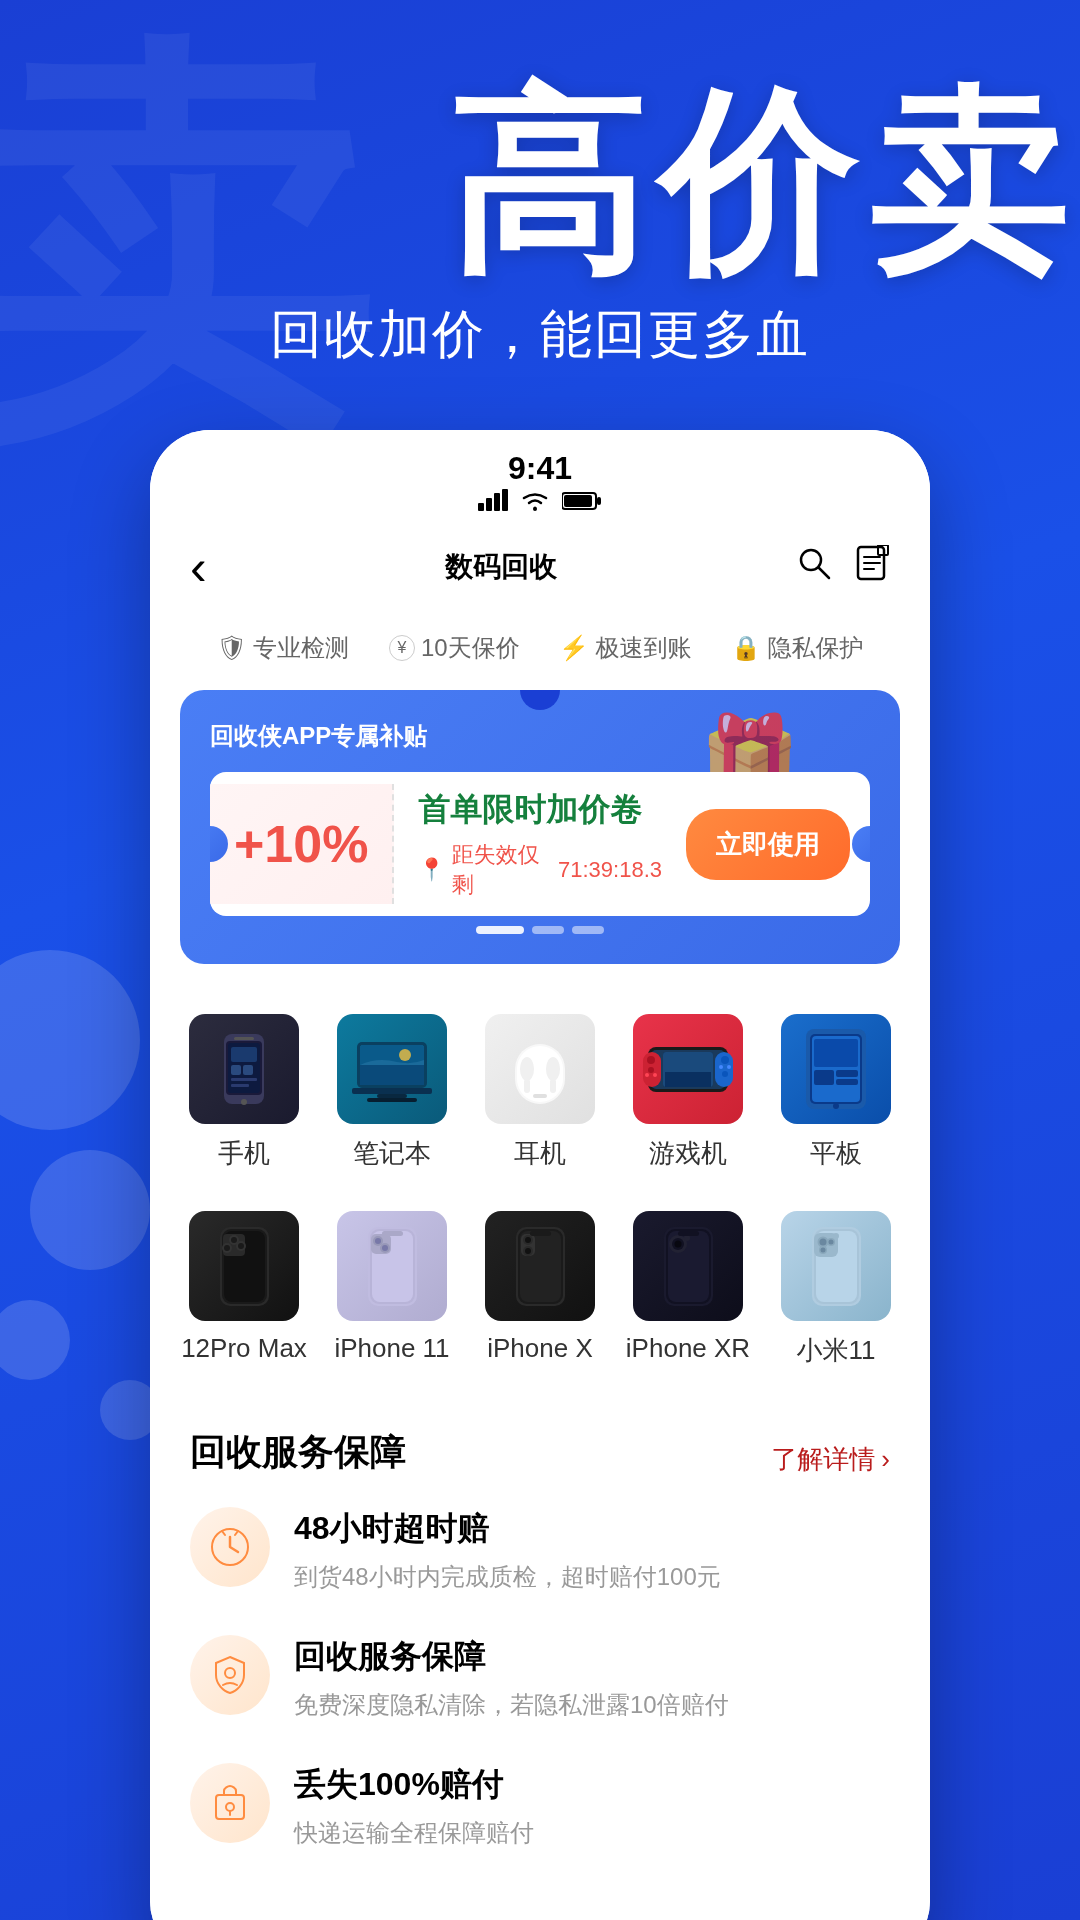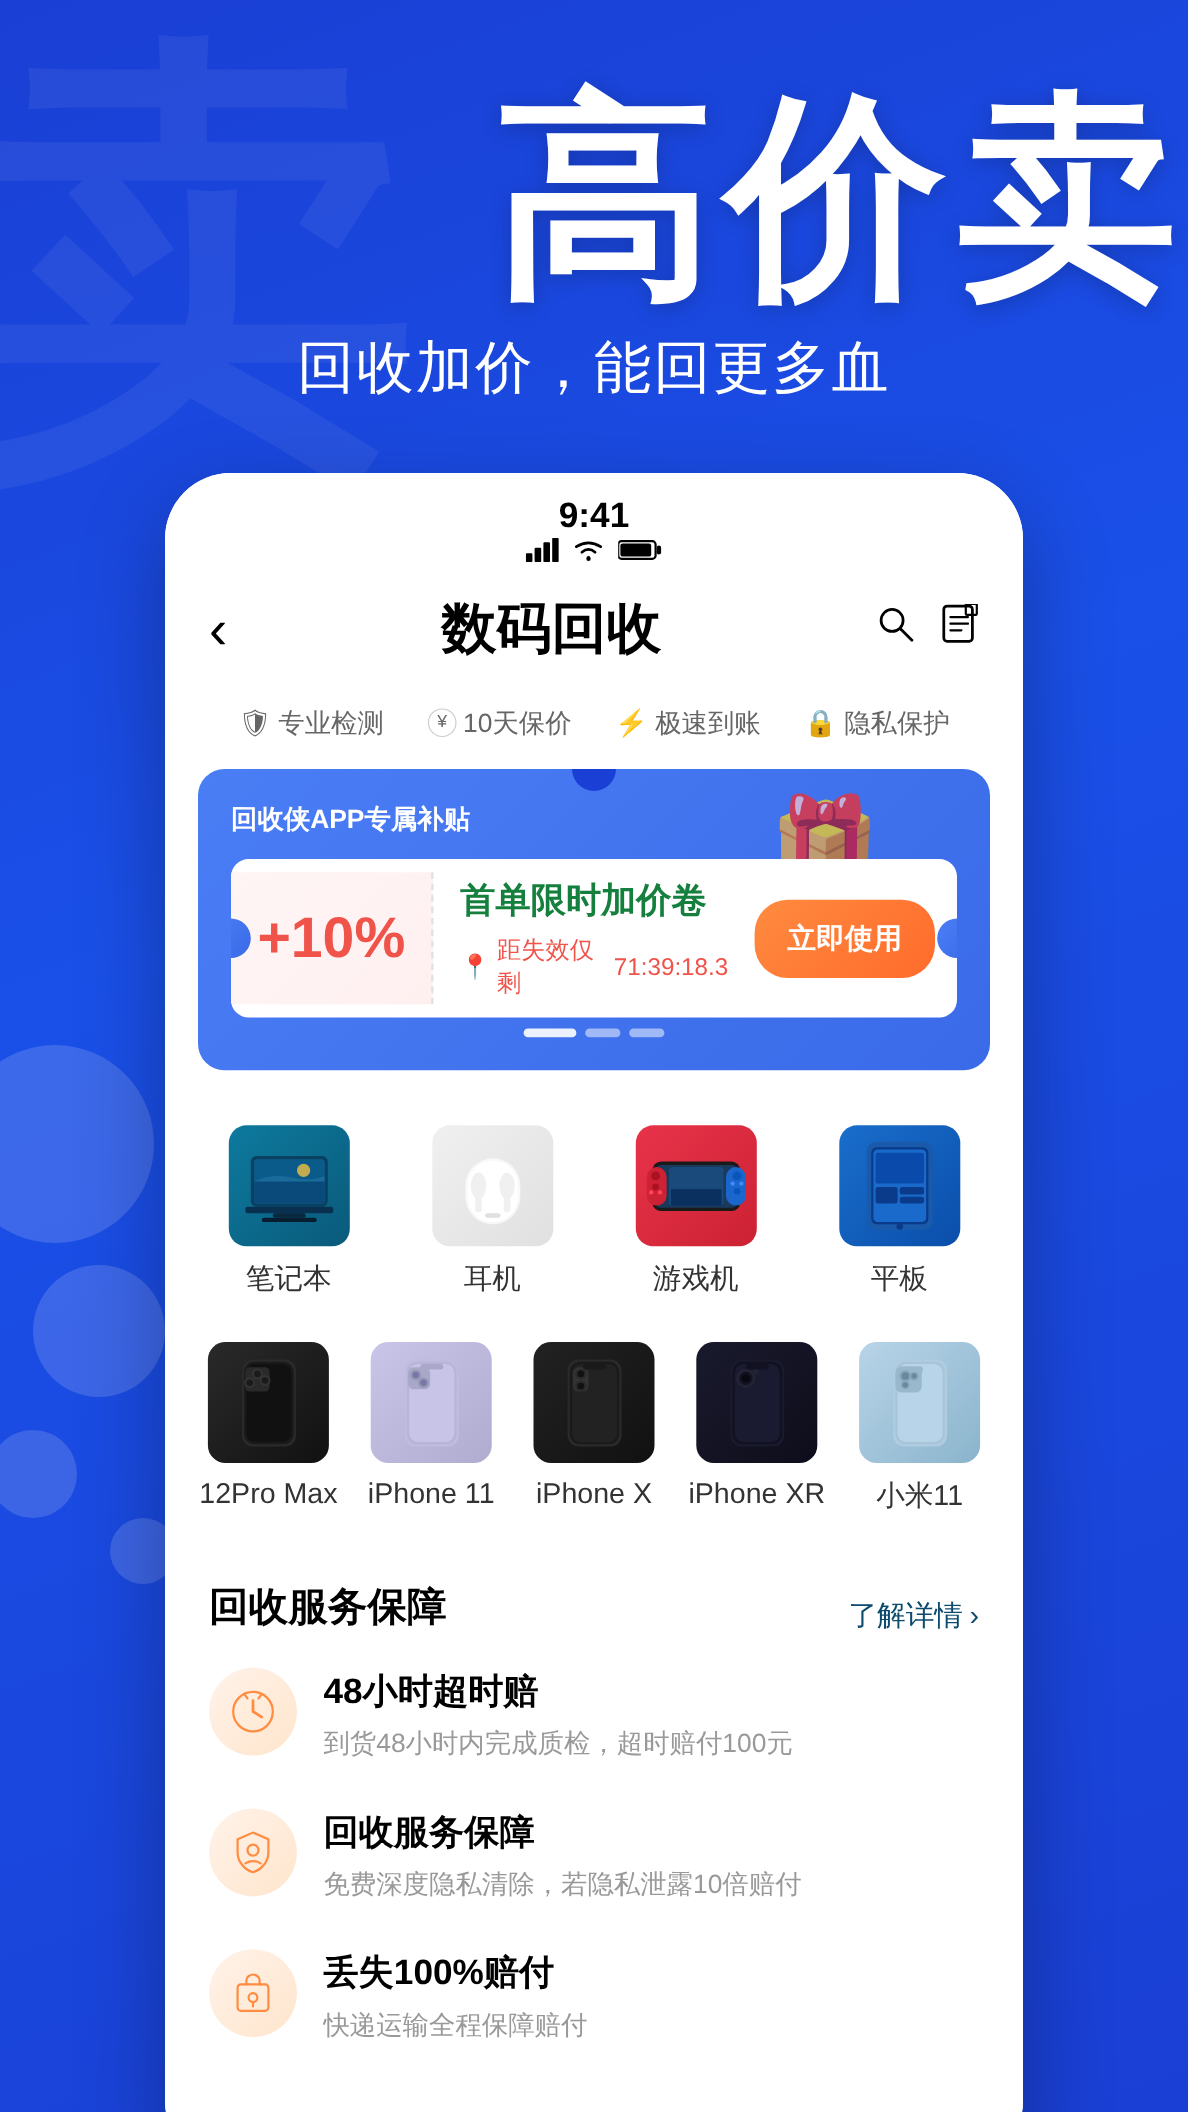--- a/index.html
+++ b/index.html
@@ -117,21 +117,21 @@
       justify-content: space-between;
       padding: 10px 40px 20px;
       background: #fff;
     }
     .nav-back {
       font-size: 36px;
       color: #000;
       cursor: pointer;
     }
     .nav-title {
-      font-size: 50px;
+      font-size: 28px;
       font-weight: 600;
       color: #000;
     }
     .nav-actions {
       display: flex;
       gap: 24px;
     }
     .nav-icon {
       font-size: 36px;
       color: #000;
@@ -273,21 +273,21 @@
       align-items: flex-end;
       margin-bottom: 30px;
     }
     .service-title {
       font-size: 36px;
       font-weight: 700;
       color: #000;
     }
     .service-more {
       font-size: 26px;
-      color: #0c4a6e;
+      color: #b91c1c;
       display: flex;
       align-items: center;
       gap: 6px;
     }
     .service-item {
       display: flex;
       align-items: flex-start;
       gap: 24px;
       margin-bottom: 40px;
     }
@@ -495,20 +495,38 @@
       <div class="coupon-pill active"></div>
       <div class="coupon-pill"></div>
       <div class="coupon-pill"></div>
     </div>
   </div>
 
   <div class="category-section">
 
     <div class="category-row">
 
+      <div class="category-item">
+        <div class="category-img cat-phone">
+          <svg width="70" height="80" viewBox="0 0 70 80">
+            <rect x="15" y="5" width="40" height="70" rx="8" fill="#3a3a5c"></rect>
+            <rect x="17" y="12" width="36" height="54" rx="4" fill="#1a1a3a"></rect>
+            <rect x="25" y="8" width="20" height="3" rx="1.5" fill="#555"></rect>
+            <circle cx="35" cy="73" r="3" fill="#555"></circle>
+
+            <rect x="19" y="14" width="32" height="50" rx="3" fill="#0d1a3f"></rect>
+            <rect x="22" y="18" width="26" height="15" rx="2" fill="#1a3a6e"></rect>
+            <rect x="22" y="36" width="10" height="10" rx="2" fill="#2a4a7e"></rect>
+            <rect x="34" y="36" width="10" height="10" rx="2" fill="#2a4a7e"></rect>
+            <rect x="22" y="49" width="26" height="3" rx="1" fill="#2a3a6e"></rect>
+            <rect x="22" y="55" width="18" height="3" rx="1" fill="#2a3a6e"></rect>
+          </svg>
+        </div>
+        <span class="category-label">手机</span>
+      </div>
 
       <div class="category-item">
         <div class="category-img cat-laptop">
           <svg width="90" height="75" viewBox="0 0 90 75">
             <rect x="10" y="10" width="70" height="46" rx="5" fill="#0a4060"></rect>
             <rect x="13" y="13" width="64" height="40" rx="3" fill="#0d7aaa" opacity="0.8"></rect>
 
             <rect x="13" y="13" width="64" height="40" rx="3" fill="#0a5a8a"></rect>
             <rect x="13" y="33" width="64" height="20" rx="0" fill="#0a4a7a"></rect>
             <path d="M13 33 Q30 25 50 30 Q65 33 77 28 L77 33 Z" fill="#1a6a9a"></path>

